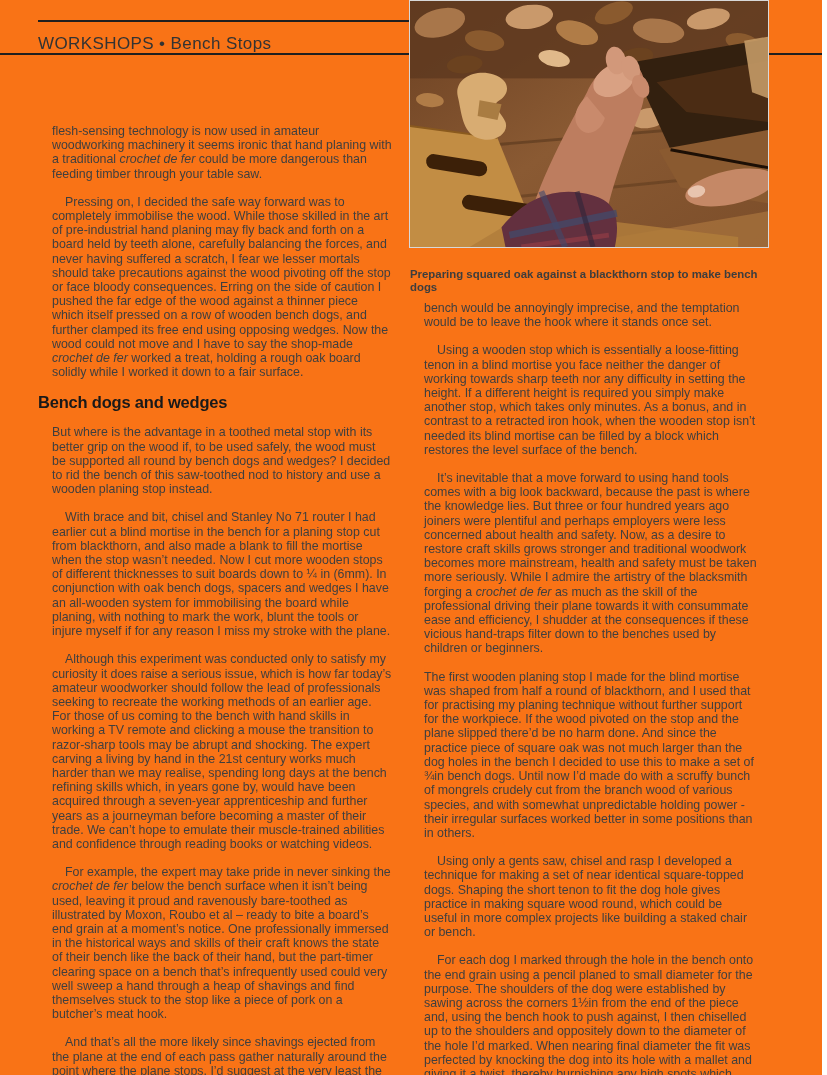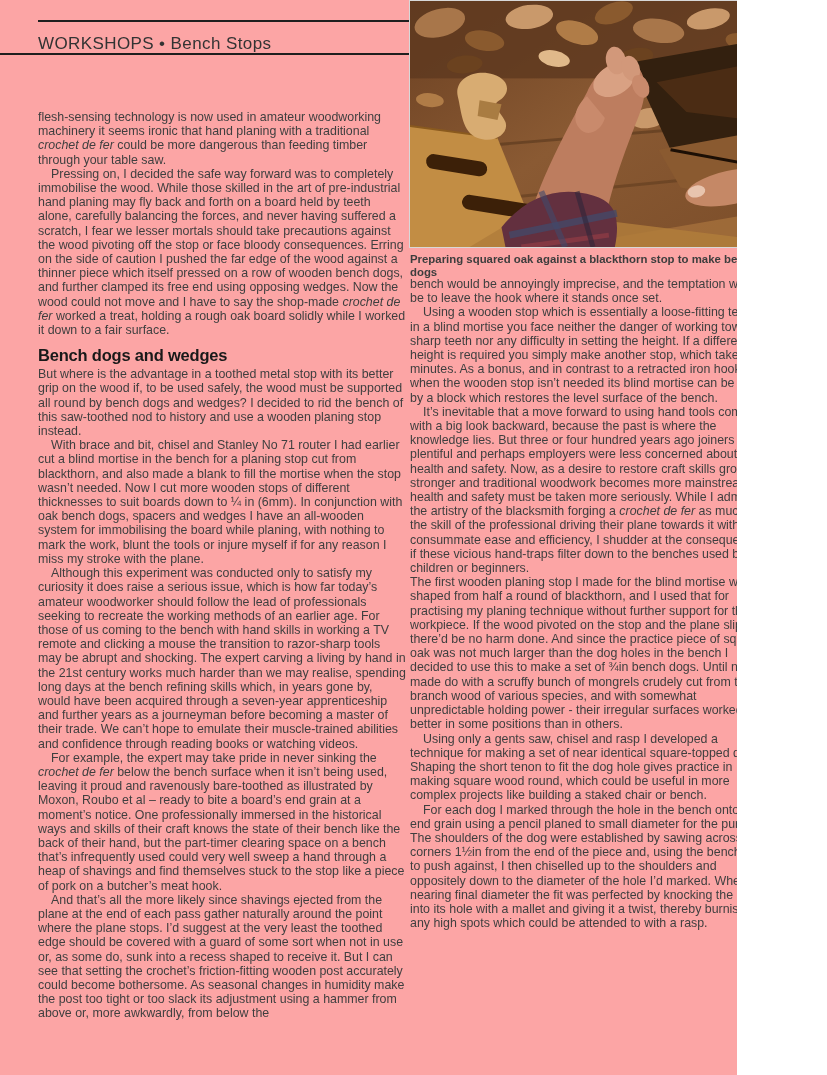--- a/index.html
+++ b/index.html
@@ -1,50 +1,50 @@
 <!DOCTYPE html>
 <html><head>
 <meta charset="utf-8">
 <style>
   html,body{margin:0;padding:0;background:#ffffff;}
   .page{
     position:relative;
-    width:737px;height:1075px;
-    background:#fca5a5;
+    width:822px;height:1075px;
+    background:#f97316;
     overflow:hidden;
     font-family:"Liberation Sans","DejaVu Sans",sans-serif;
     color:#3f3f3f;
   }
   .rule{position:absolute;background:#1f1f1f;height:1.5px;}
   .rule-top{left:38px;top:20px;width:371px;}
   .rule-bottom{left:0px;top:53px;width:409px;}
   .rule-right{left:769px;top:53px;width:58px;}
   .kicker{
     position:absolute;left:38px;top:34px;width:360px;
     font-size:17px;color:#333333;letter-spacing:0.4px;
     font-weight:400;
   }
   .photo{
     position:absolute;left:409px;top:0px;width:360px;height:248px;
     border:1px solid #d8d8d8;box-sizing:border-box;overflow:hidden;
     background:#7a4e2a;
   }
   .photo svg{display:block;}
   .caption{
-    position:absolute;left:410px;top:253px;width:362px;
+    position:absolute;left:410px;top:268px;width:362px;
     font-size:11.4px;font-weight:700;color:#3d3d3d;line-height:13px;
   }
   .col{
     position:absolute;
     text-align:left;
   }
   .col-left{left:38px;top:110px;width:368px;height:940px;}
-  .col-right{left:410px;top:277px;width:362px;height:760px;}
+  .col-right{left:410px;top:287px;width:362px;height:760px;}
   .body-para{
-    margin:0;padding:0;
+    margin:14px;padding:0;
     font-size:12.4px;line-height:14.2px;color:#3f3f3f;
   }
   .body-para.indent{text-indent:13px;}
   .body-para em{font-style:italic;}
   .subhead{
     margin:9px 0 3px 0;padding:0;
     font-size:16.5px;line-height:18px;font-weight:700;color:#191919;
     letter-spacing:-0.2px;
   }
   .footer{

